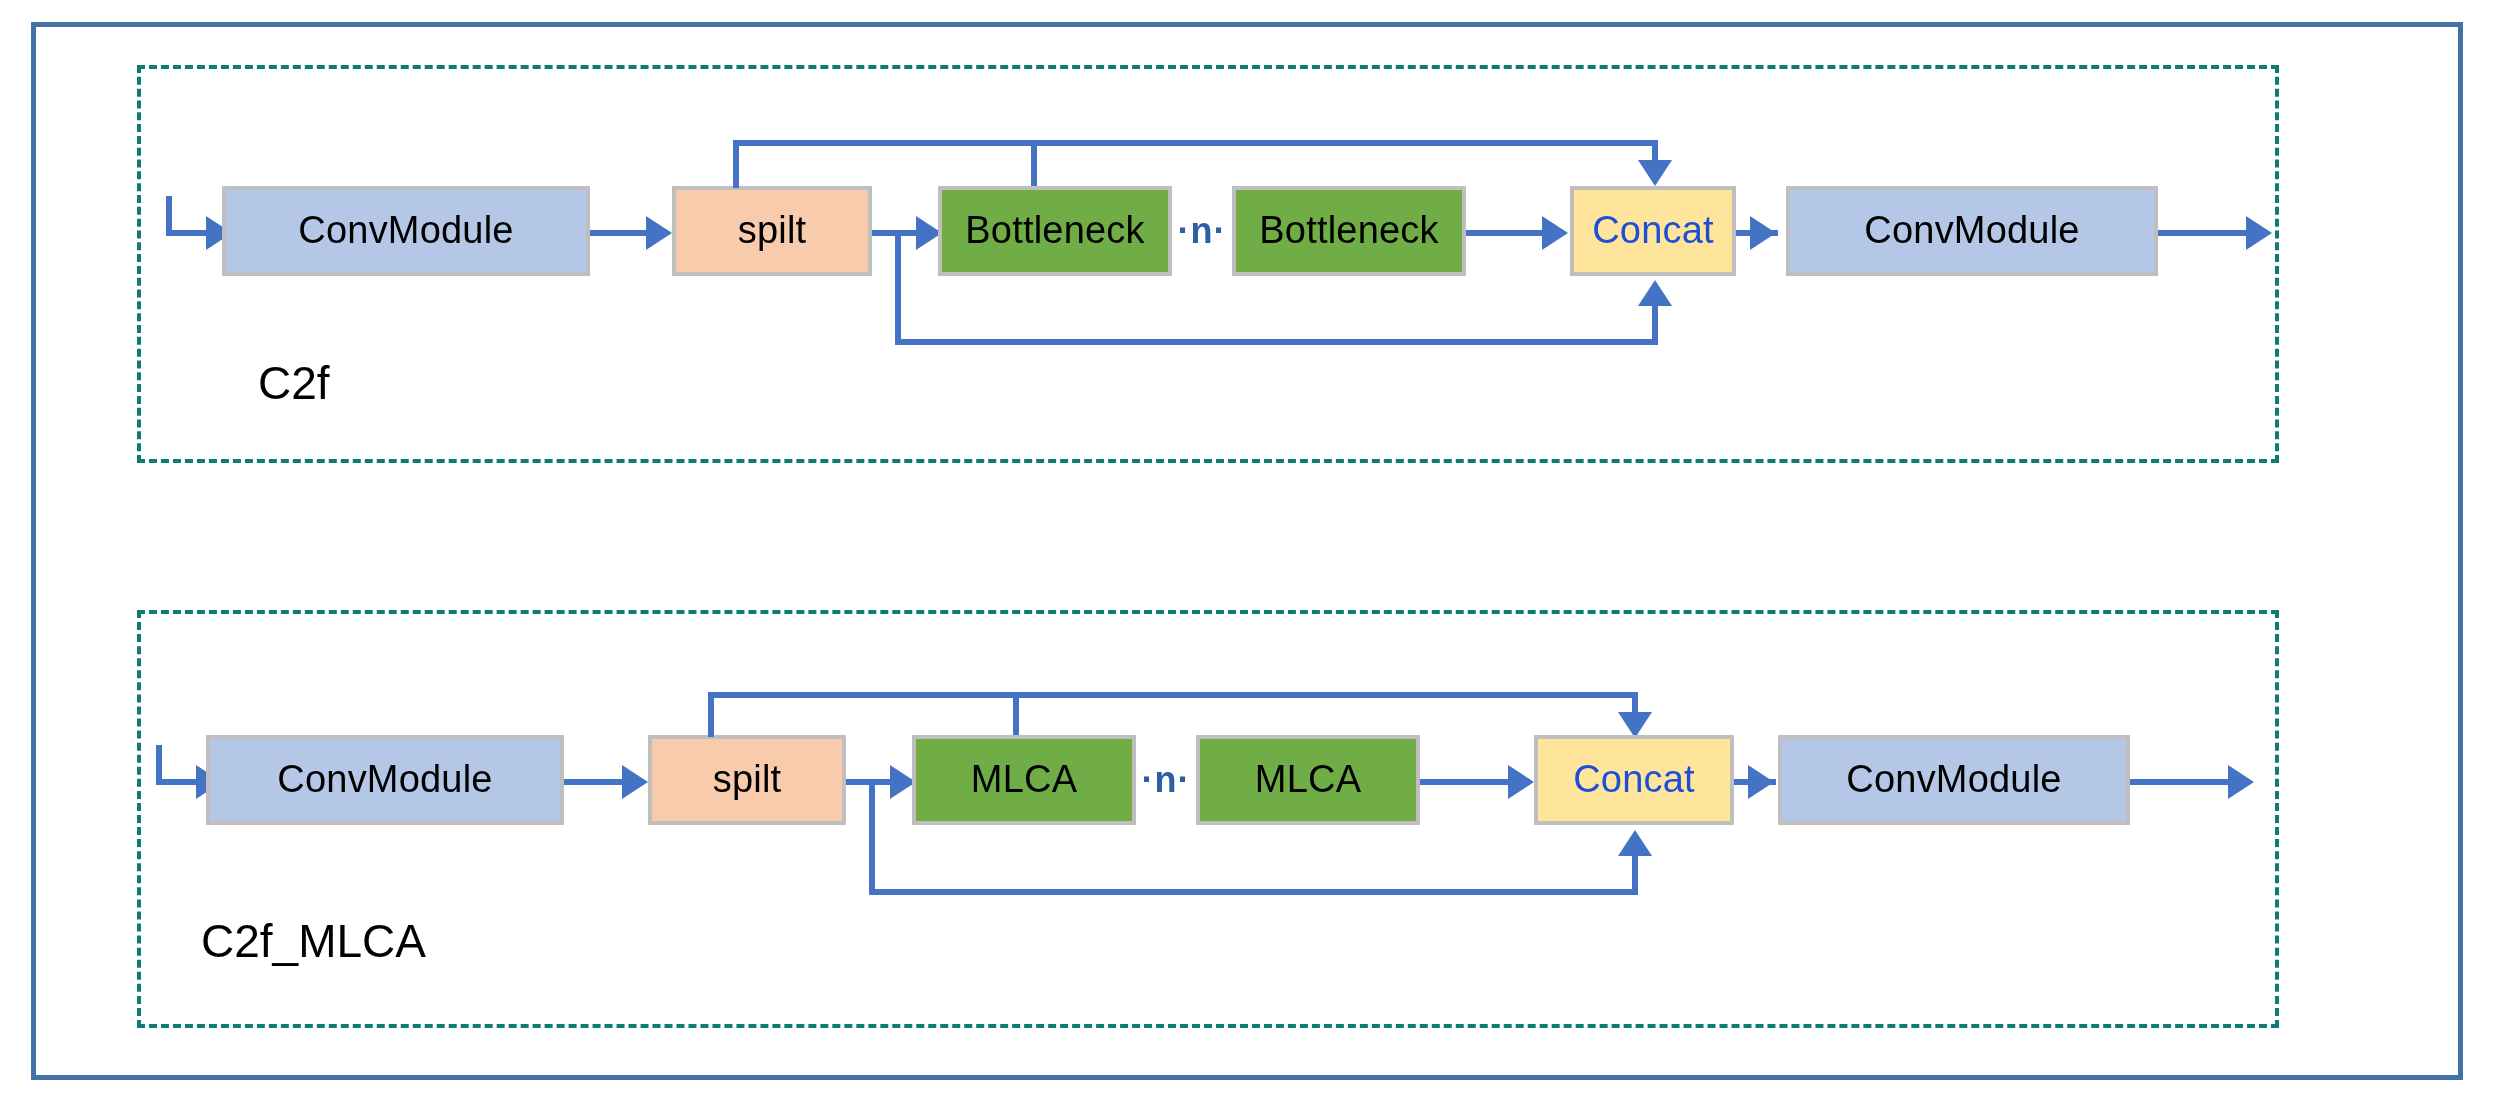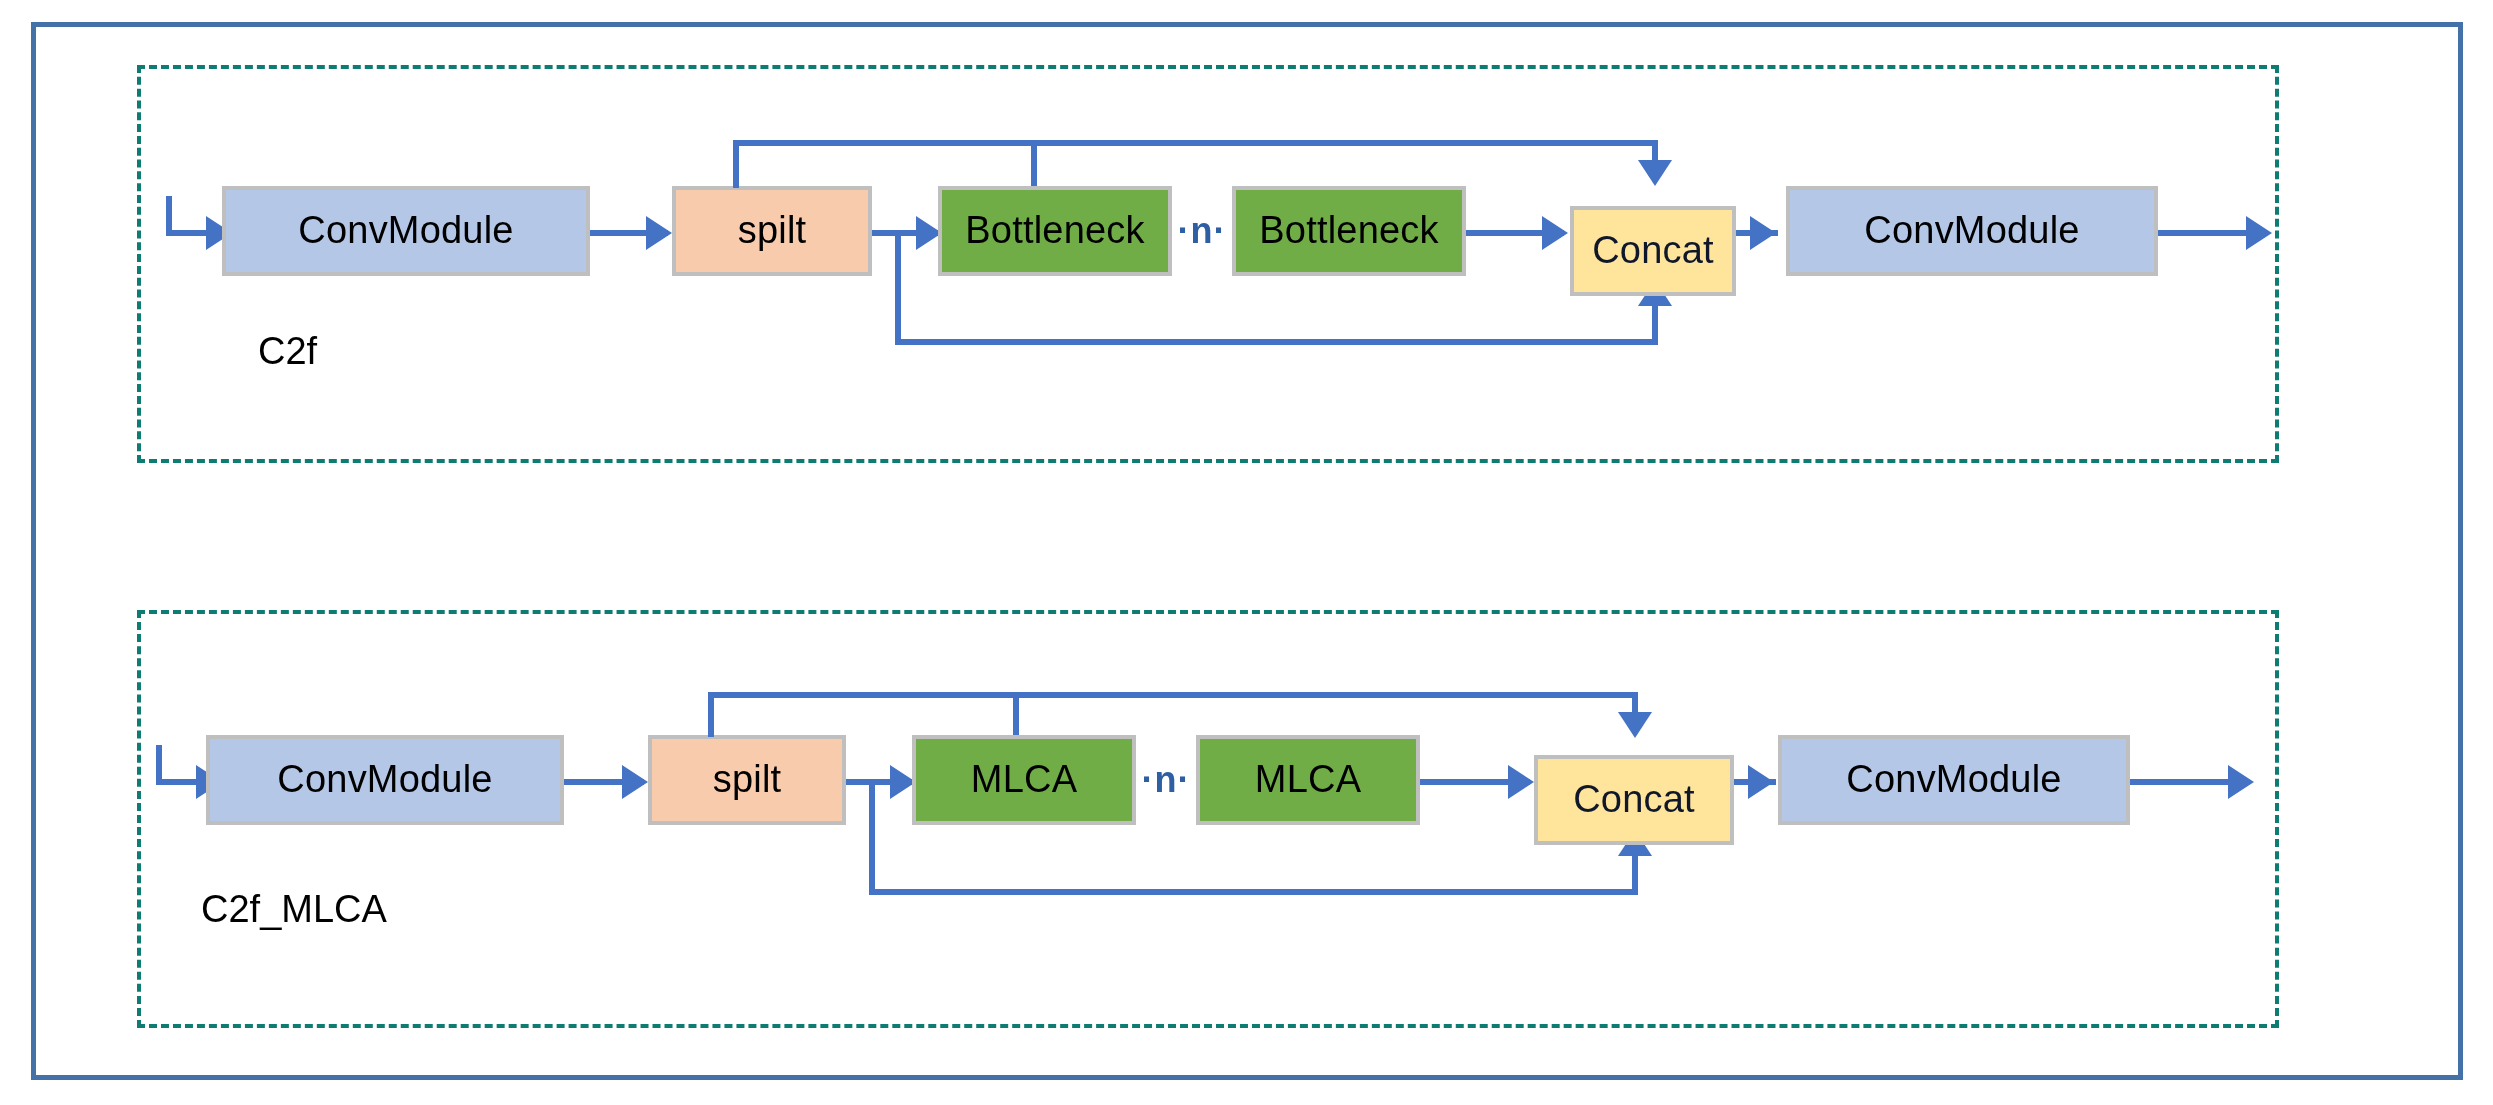--- a/index.html
+++ b/index.html
@@ -15,38 +15,38 @@
   #group-c2f{left:137px;top:65px;width:2142px;height:398px;}
   #group-c2f-mlca{left:137px;top:610px;width:2142px;height:418px;}
 
   
   .node{position:absolute;box-sizing:border-box;border:4px solid #BFBFBF;
     display:flex;align-items:center;justify-content:center;text-align:center;
     font-size:38px;line-height:1.1;letter-spacing:.2px;}
   .node.blue{background:#B4C7E7;color:#000;}
   .node.peach{background:#F8CBAD;color:#000;}
   .node.green{background:#70AD47;color:#000000;}
-  .node.gold{background:#FFE49C;color:#0f172a;margin-top:20px;}
+  .node.gold{background:#FFE49C;color:#1d4ed8;}
 
   
   .hline{position:absolute;height:6px;background:#4472C4;}
   .vline{position:absolute;width:6px;background:#4472C4;}
   .arrow-r{position:absolute;width:0;height:0;border-top:17px solid transparent;
     border-bottom:17px solid transparent;border-left:26px solid #4472C4;}
   .arrow-d{position:absolute;width:0;height:0;border-left:17px solid transparent;
     border-right:17px solid transparent;border-top:26px solid #4472C4;}
   .arrow-u{position:absolute;width:0;height:0;border-left:17px solid transparent;
     border-right:17px solid transparent;border-bottom:26px solid #4472C4;}
 
   
   .repeat{position:absolute;color:#2E5FA3;font-size:36px;font-weight:bold;
     display:flex;align-items:center;justify-content:center;letter-spacing:1px;}
 
   
-  .caption{position:absolute;color:#000;font-size:38px;white-space:nowrap;}
+  .caption{position:absolute;color:#000;font-size:46px;white-space:nowrap;margin-top:26px;}
 </style>
 </head>
 <body>
 
 <div id="stage">
 
   <div class="outer-frame"></div>
 
   <div class="dash-group" id="group-c2f"></div>
 

